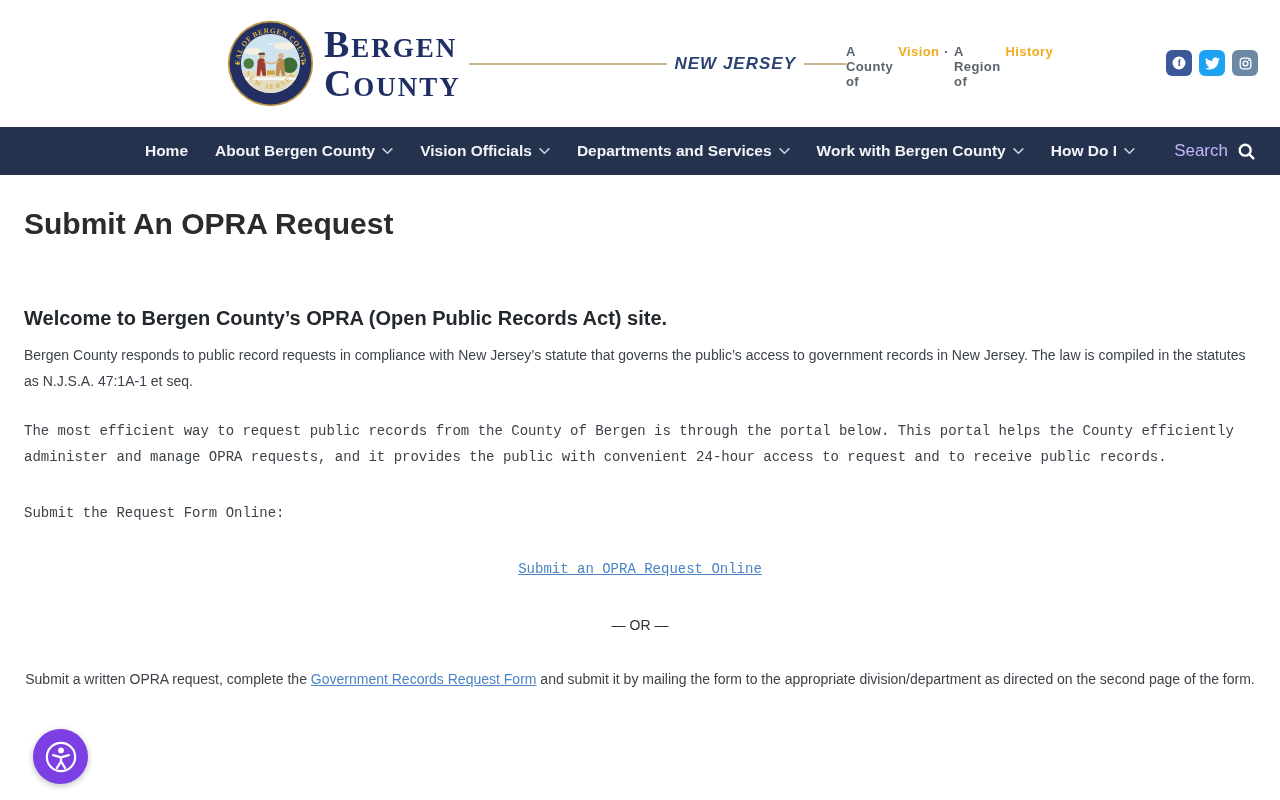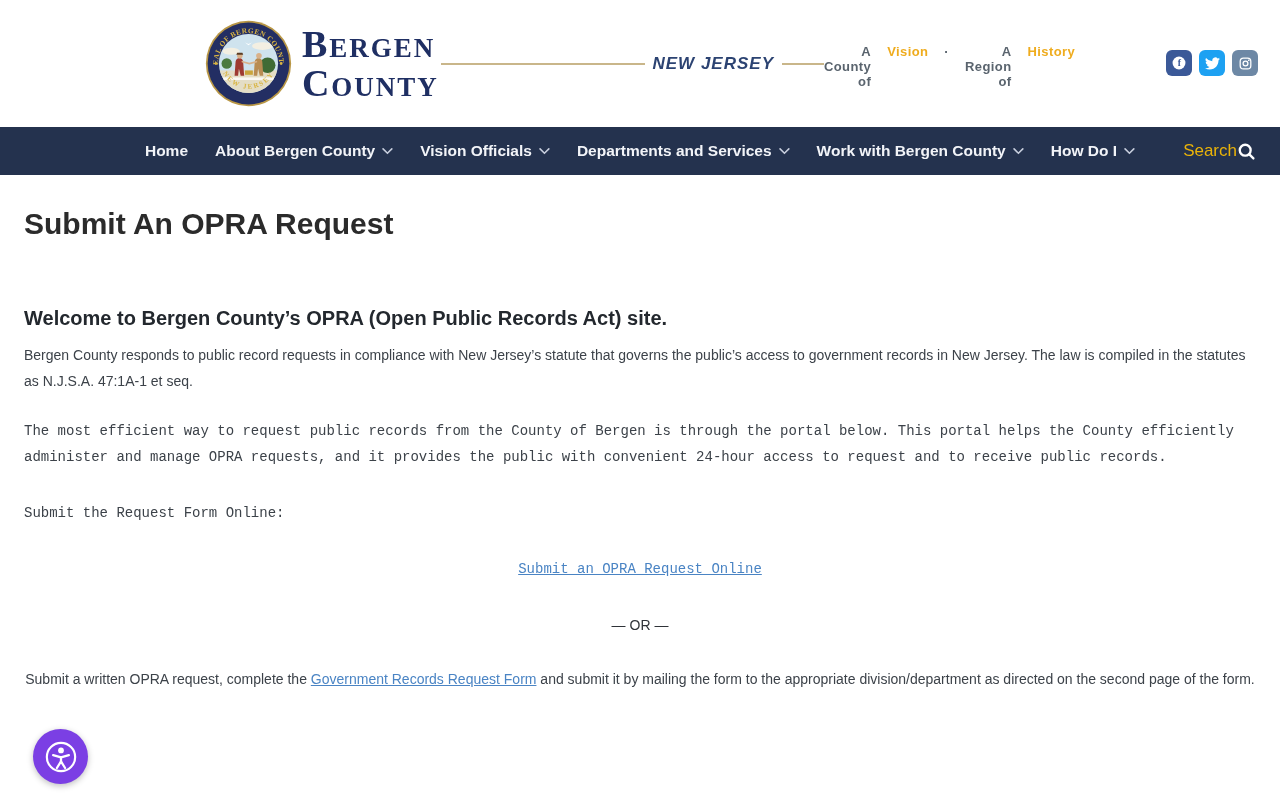--- a/index.html
+++ b/index.html
@@ -20,21 +20,21 @@
   .logo-text { display:flex; flex-direction:row; align-items:center; }
   .logo-title {
     font-family:"Liberation Serif", serif; font-variant:small-caps;
     font-weight:600; font-size:38px; line-height:1.02; color:#1f2f63; letter-spacing:2px;
   }
   .logo-sub-row { display:flex; align-items:center; gap:8px; width:100%; margin-top:1px; }
   .rule { height:2px; background:#c9b68a; }
   .rule-left { flex:1; }
   .rule-right { width:42px; }
   .logo-sub { font-size:17px; font-weight:700; font-style:italic; color:#2c4372; letter-spacing:1px; white-space:nowrap; }
-  .tagline { margin-top:6px; font-size:13px; font-weight:700; color:#5a646e; letter-spacing:.4px; display:flex; gap:16px;text-align:right; }
+  .tagline { margin-top:6px; font-size:13px; font-weight:700; color:#5a646e; letter-spacing:.4px; display:flex; gap:5px; }
   .tagline .gold { color:#efac1e; }
 
   .social { position:absolute; right:22px; top:50px; display:flex; gap:7px; }
   .social-btn {
     width:26px; height:26px; border-radius:6px; display:flex;
     align-items:center; justify-content:center; cursor:pointer;
   }
   .fb { background:#3b5998; }
   .tw { background:#1da1f2; }
   .ig { background:#6d88a5; }
@@ -47,22 +47,22 @@
   .menu {
     list-style:none; margin:0; padding:0;
     position:absolute; left:50%; transform:translateX(-50%);
     display:flex; gap:27px; align-items:center; white-space:nowrap;
   }
   .menu li {
     display:flex; align-items:center; gap:7px;
     color:#f2f4f8; font-size:15.5px; font-weight:700; cursor:pointer;
   }
   .search {
-    position:absolute; right:24px; display:flex; align-items:center; 
-    color:#eab308; font-size:17px; cursor:pointer;
+    position:absolute; right:24px; display:flex; align-items:center; gap:9px;
+    color:#c4b5fd; font-size:17px; cursor:pointer;
   }
 
   
   main { padding:0 24px; }
   h1 { font-size:30px; font-weight:700; color:#2b2b2b; margin:32px 0 16px; }
   .breadcrumb { font-size:13.5px; color:#474747; }
   .breadcrumb a { color:#474747; text-decoration:underline; cursor:pointer; }
   .breadcrumb .sep { margin:0 6px; }
 
   .content { margin-top:66px; }

